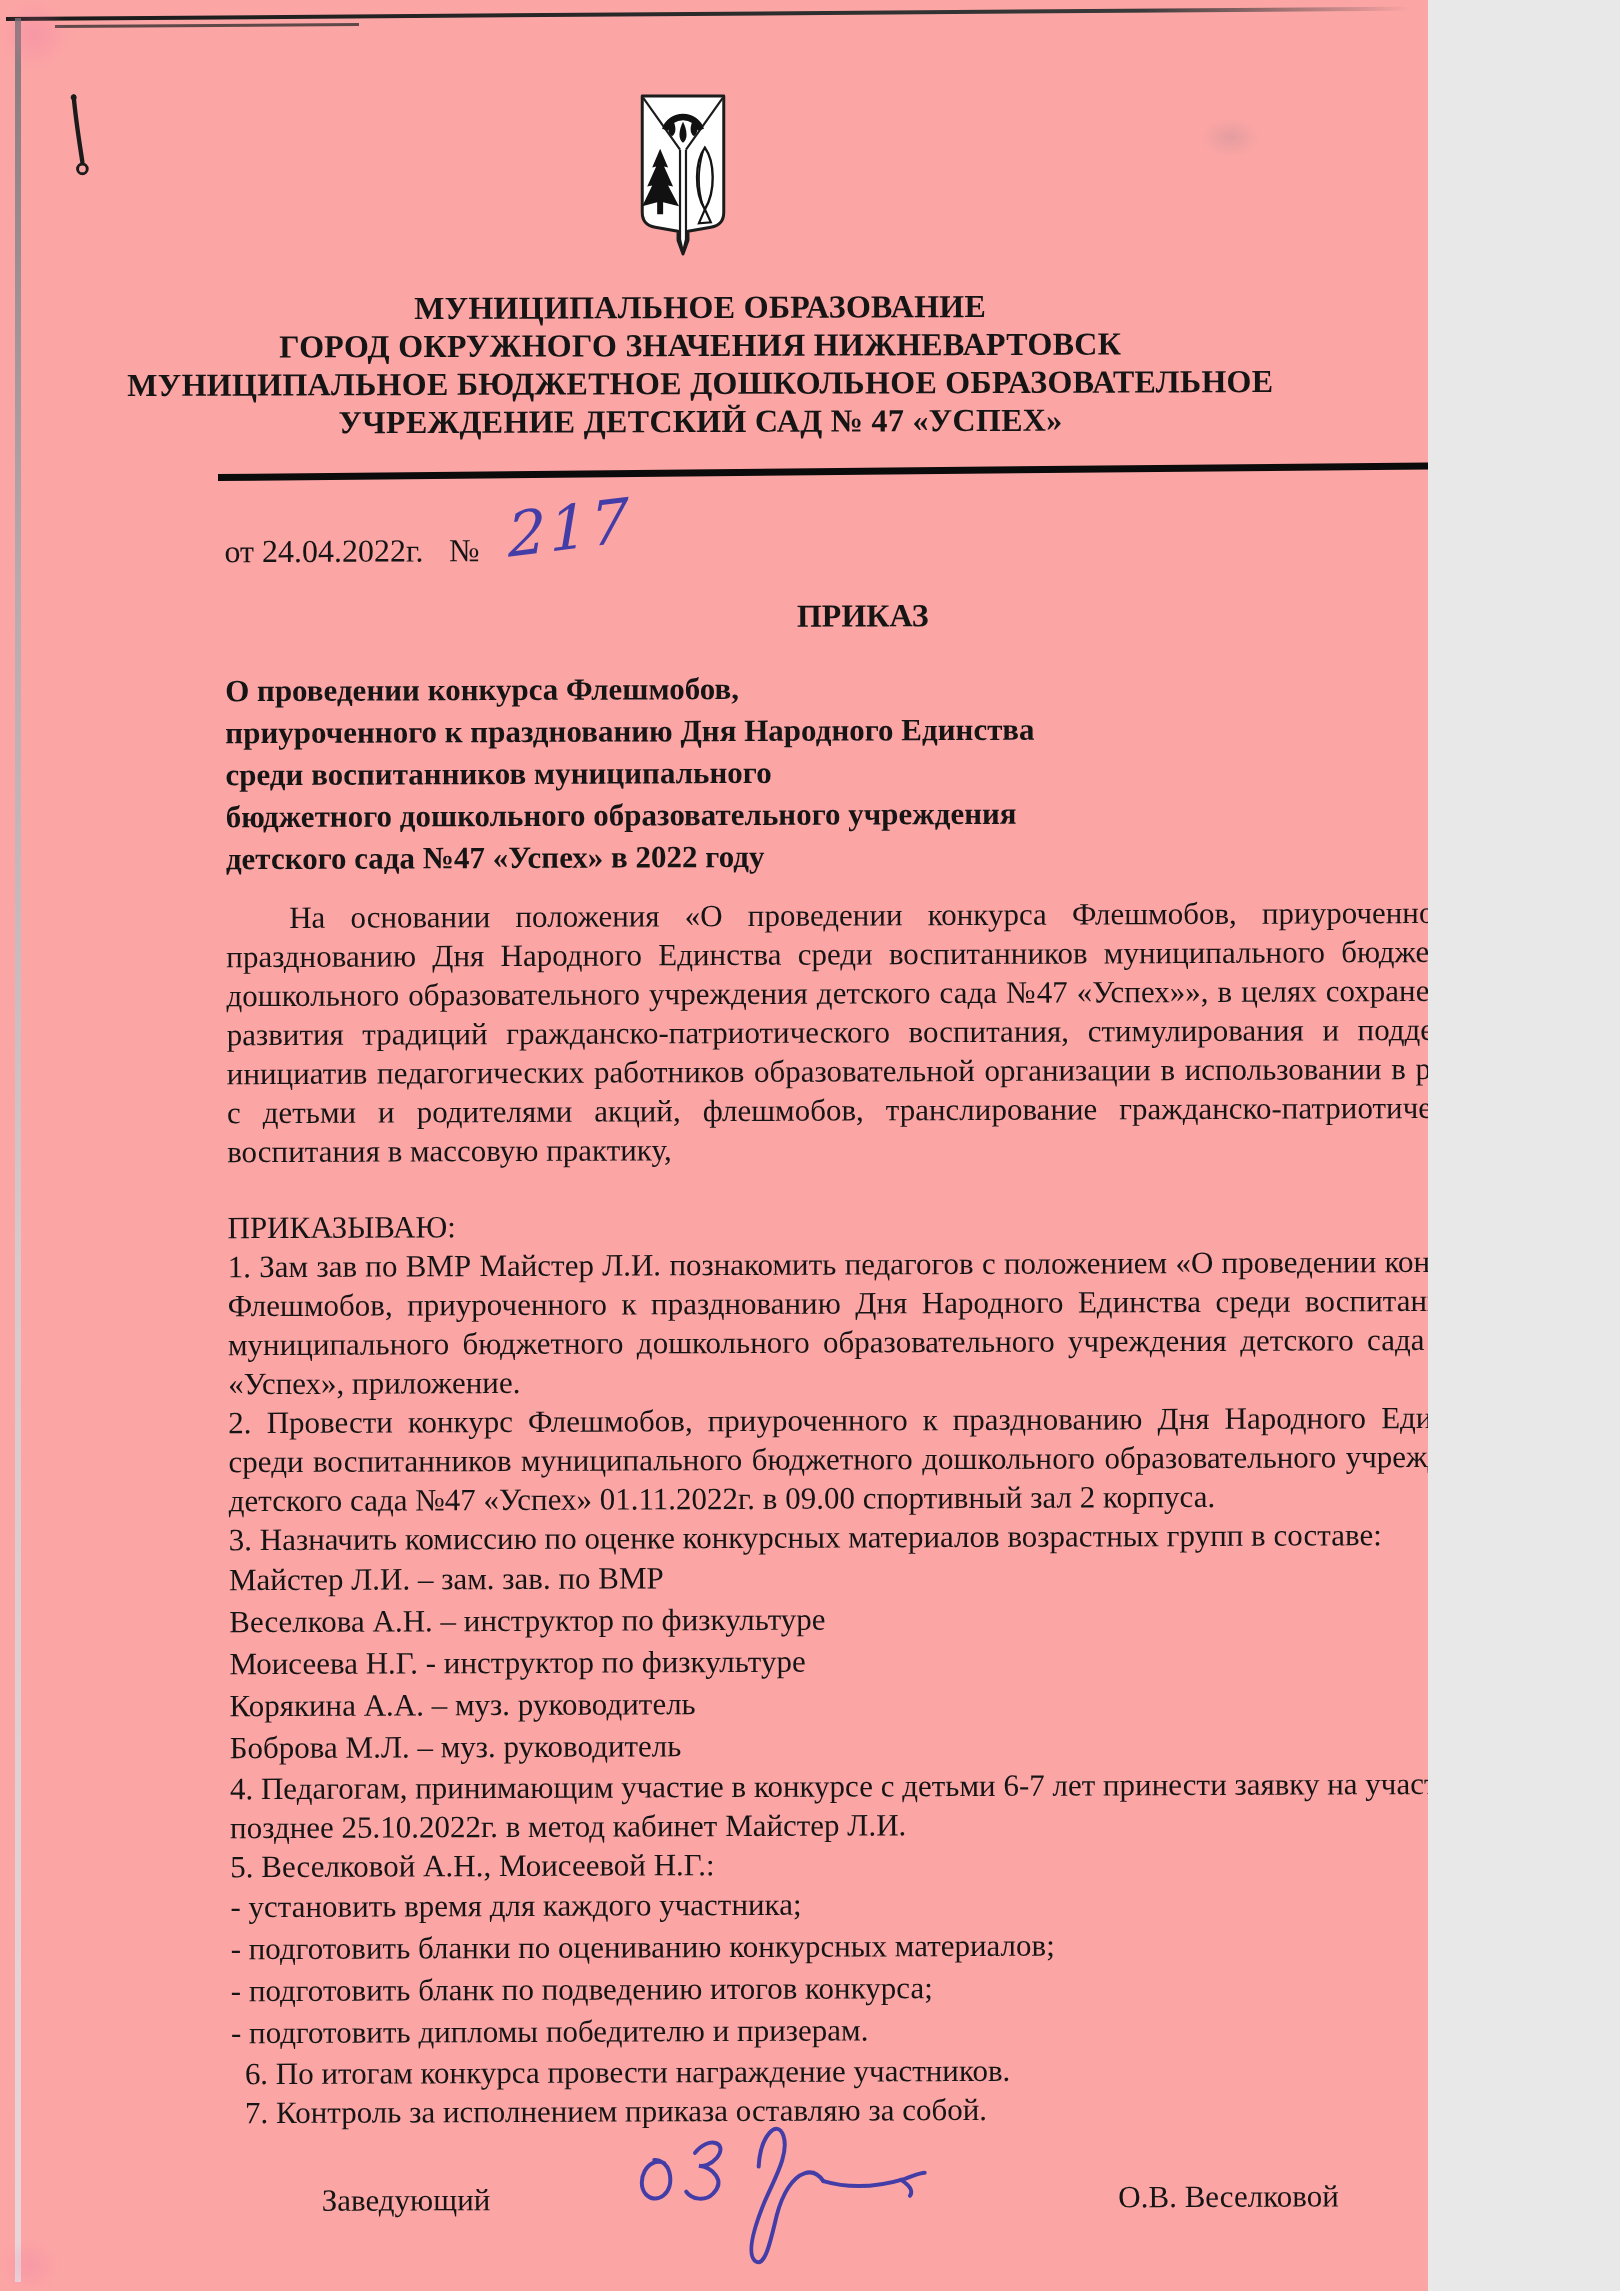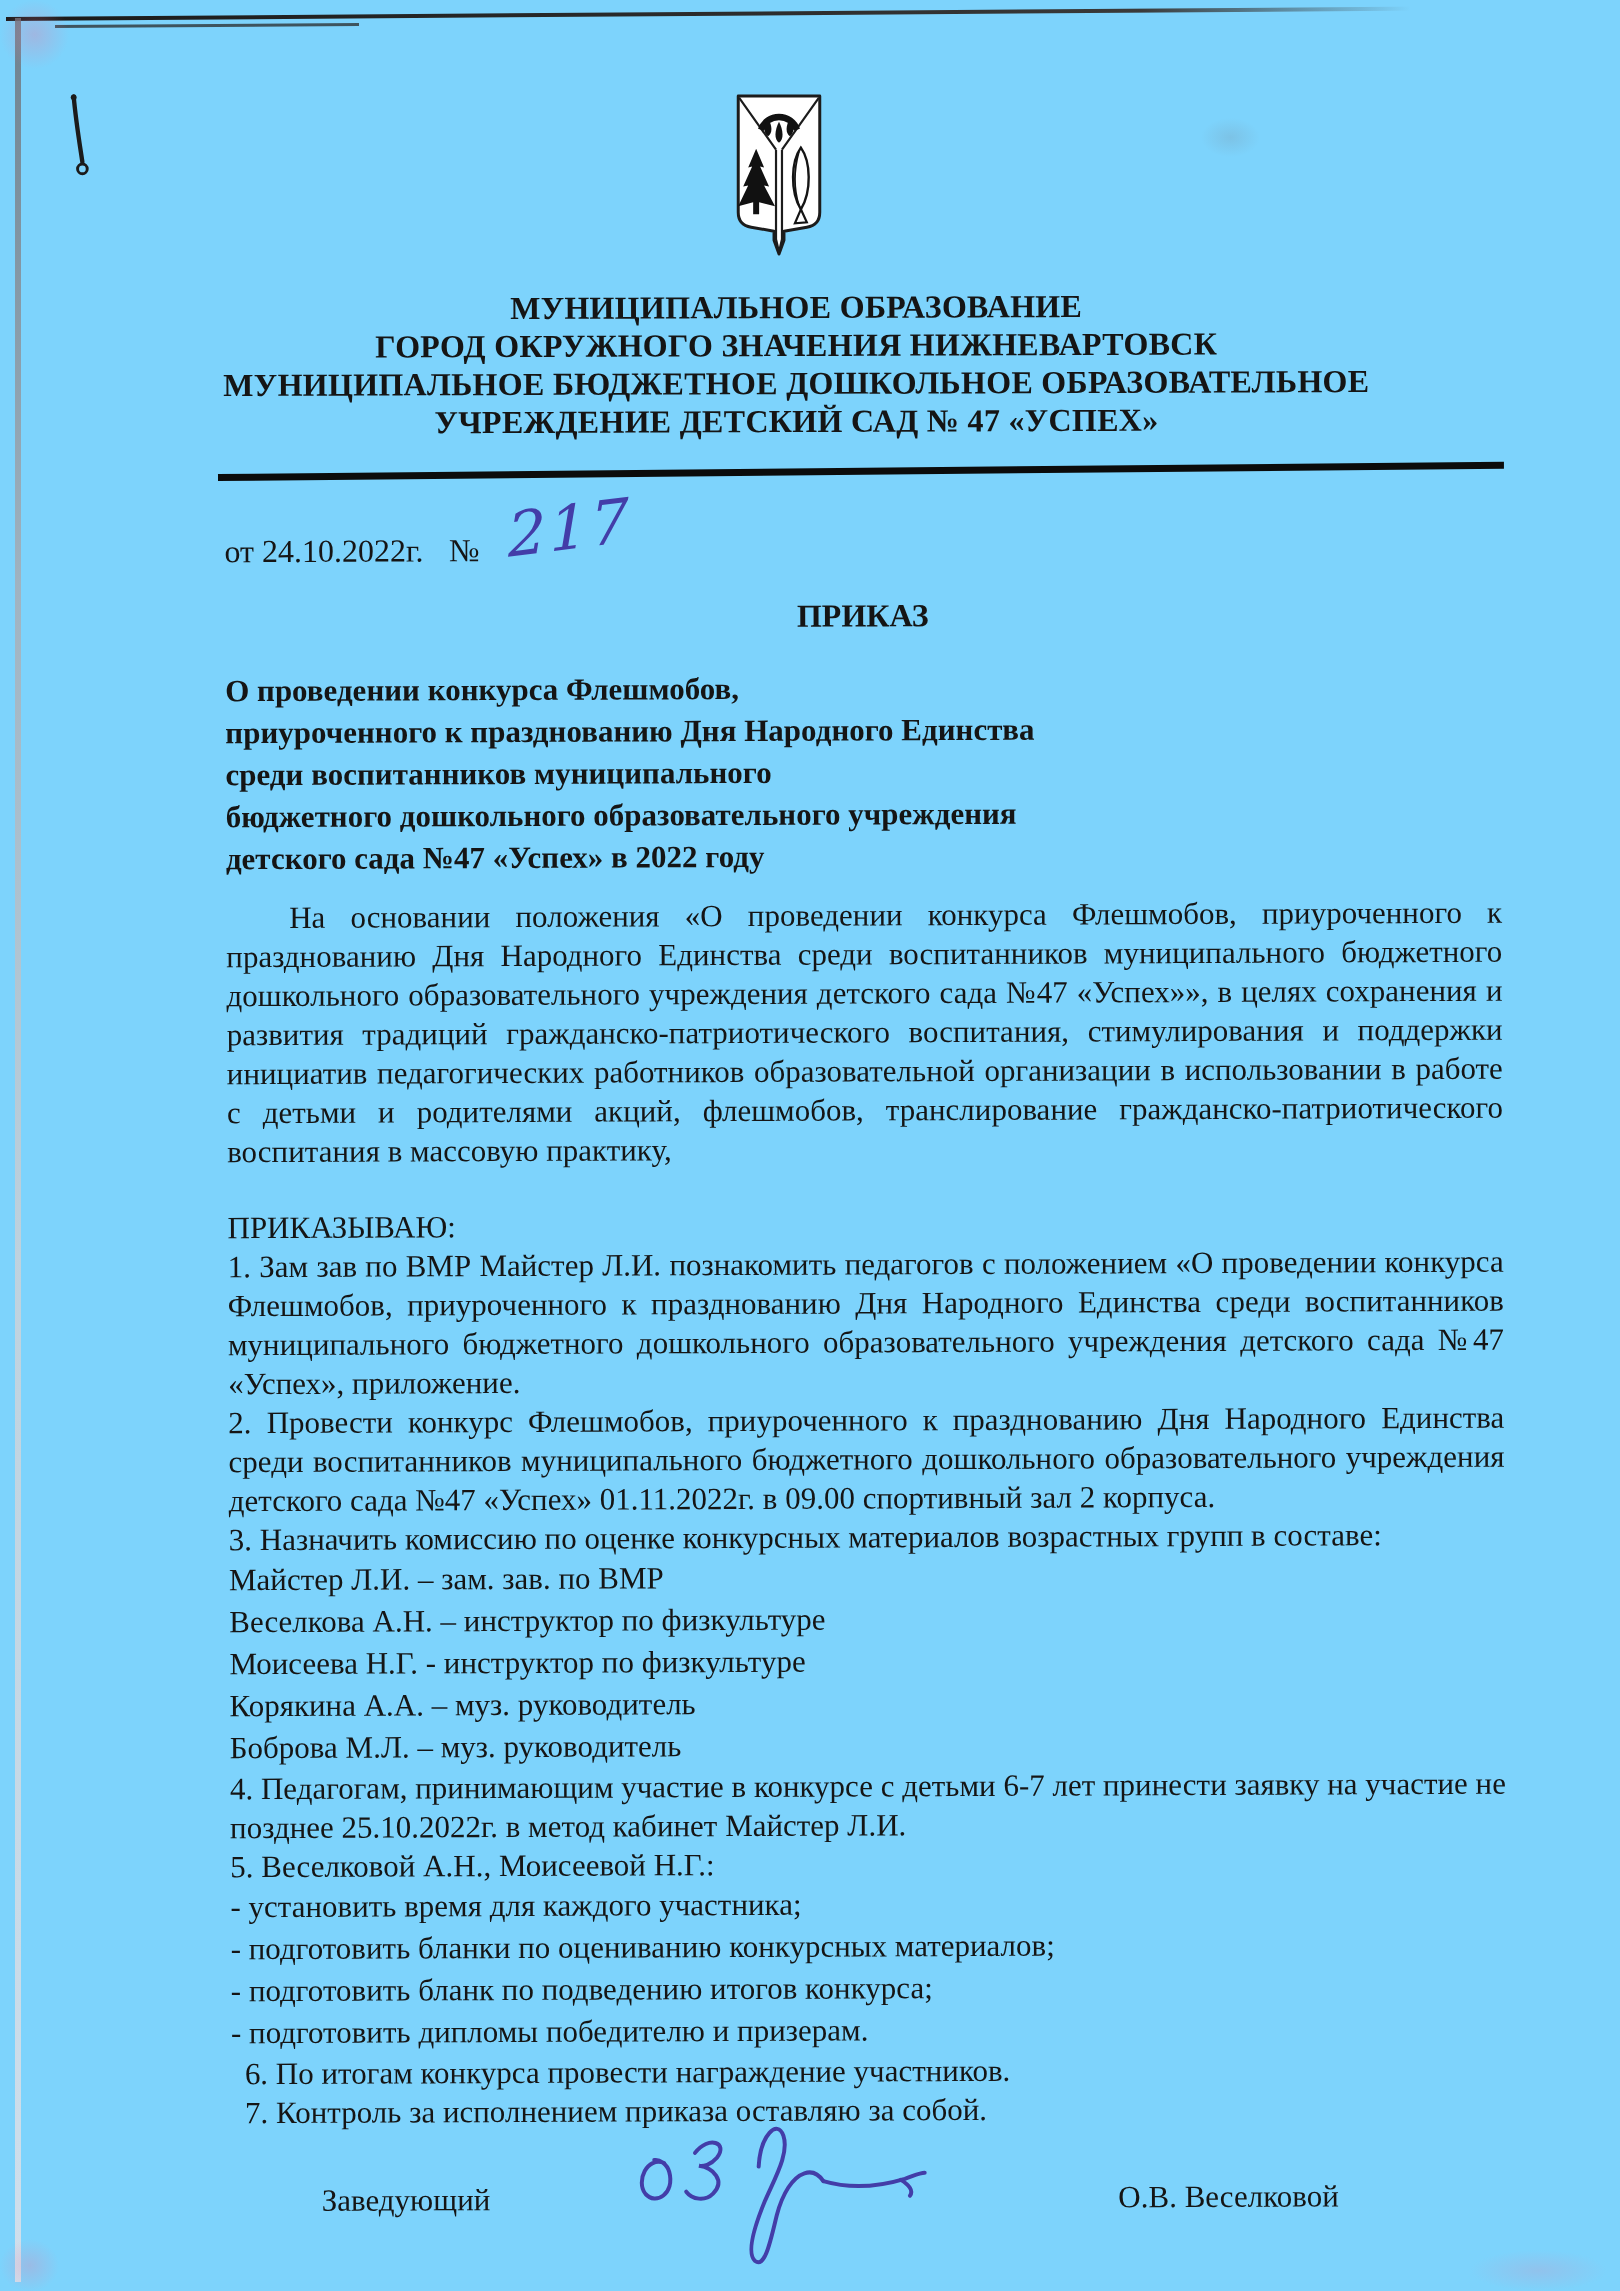--- a/index.html
+++ b/index.html
@@ -1,19 +1,19 @@
 <!DOCTYPE html>
 <html><head>
 <meta charset="utf-8">
 <style>
   html,body{margin:0;padding:0;background:#e8e8e8;}
   .page{
     position:relative;
-    width:1620px;height:2292px;
-    background:#7dd3fc;
+    width:1428px;height:2292px;
+    background:#fca5a5;
     overflow:hidden;
     font-family:"Liberation Serif", serif;
     color:#151515;
   }
   
   .scan-top-edge{
     position:absolute;top:16.7px;left:5.9px;width:1419px;height:3.9px;
     background:linear-gradient(to right,#1a1a1a 0%,#2d2d2d 55%,#3a3a3a 80%,rgba(60,60,60,0) 99%);
     transform:rotate(-0.42deg);transform-origin:left center;
   }
@@ -111,21 +111,21 @@
     <div>ГОРОД ОКРУЖНОГО ЗНАЧЕНИЯ НИЖНЕВАРТОВСК</div>
     <div>МУНИЦИПАЛЬНОЕ БЮДЖЕТНОЕ ДОШКОЛЬНОЕ ОБРАЗОВАТЕЛЬНОЕ</div>
     <div>УЧРЕЖДЕНИЕ ДЕТСКИЙ САД № 47 «УСПЕХ»</div>
   </div>
 
   <div class="rule"></div>
 
   <div class="content">
 
     <div class="dateline">
-      <span>от 24.10.2022г.</span><span class="gap"></span><span>№</span><span class="hand-number" style="color:#433da8">217</span>
+      <span>от 24.04.2022г.</span><span class="gap"></span><span>№</span><span class="hand-number" style="color:#433da8">217</span>
     </div>
 
     <div class="order-title">ПРИКАЗ</div>
 
     <div class="subject">
       <div>О проведении конкурса Флешмобов,</div>
       <div>приуроченного к празднованию Дня Народного Единства</div>
       <div>среди воспитанников муниципального</div>
       <div>бюджетного дошкольного образовательного учреждения</div>
       <div>детского сада №47 «Успех» в 2022 году</div>

